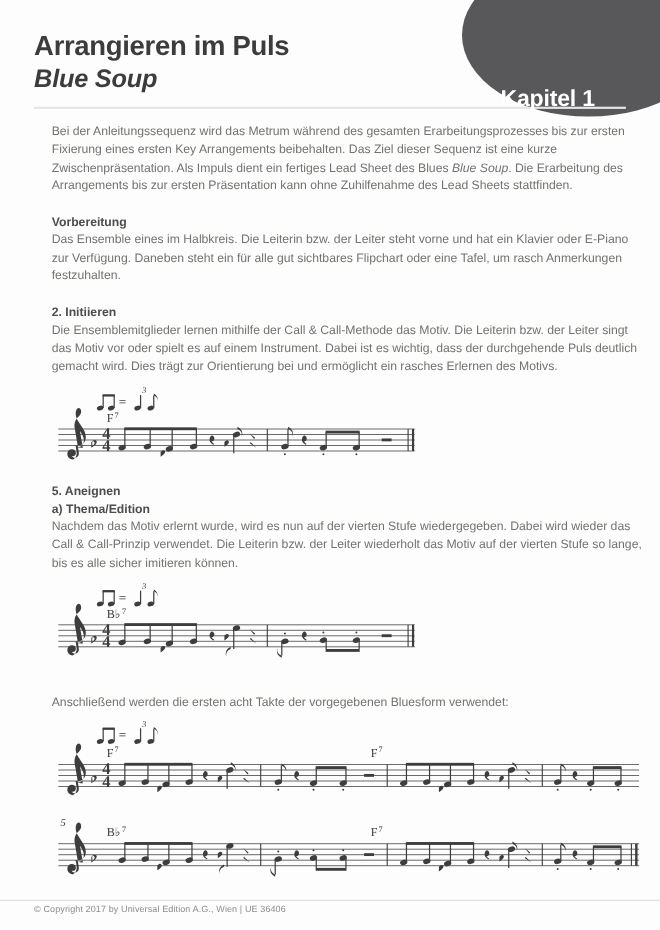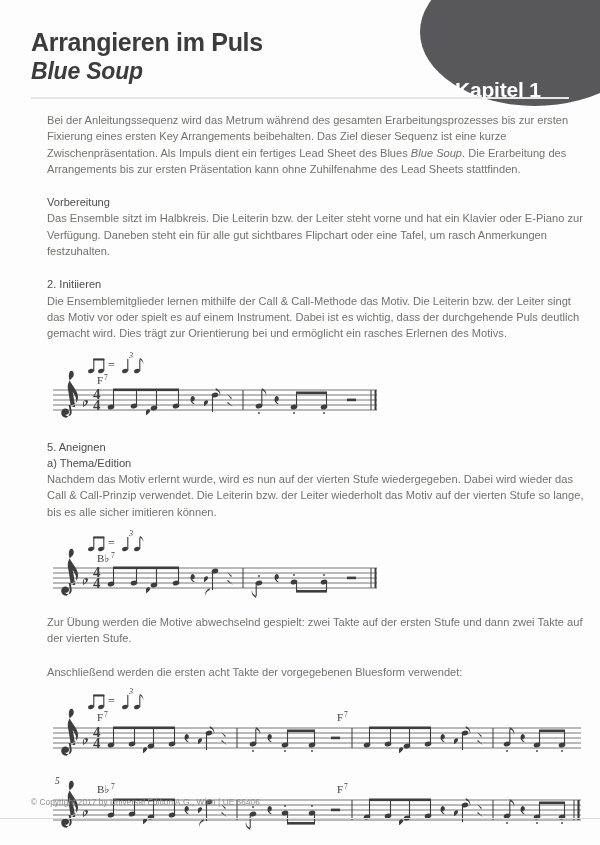--- a/index.html
+++ b/index.html
@@ -89,21 +89,21 @@
     font-size: 11.1px;
     line-height: 16.3px;
     color: #72726f;
     text-align: left;
   }
   p.body .it { font-style: italic; }
   h3.sec {
     margin: 0;
     font-size: 11.1px;
     line-height: 16.3px;
-    font-weight: normal;
+    font-weight: bold;
     color: #4d4d4d;
   }
   .gap-lg { height: 17px; }
   .gap-md { height: 14px; }
   .gap-sm { height: 8px; }
 
   
   .music-block { position: relative; }
   .staff-svg { display: block; }
 
@@ -112,21 +112,21 @@
     position: absolute;
     left: 0px;
     top: 818px;
     width: 600px;
     height: 1px;
     background: #dcdcdc;
   }
   .footer {
     position: absolute;
     left: 31px;
-    top: 798px;
+    top: 822px;
     font-size: 8.2px;
     color: #8d8d8d;
     letter-spacing: 0.1px;
   }
 </style>
 </head>
 <body>
 
 <div class="page">
 
@@ -138,21 +138,21 @@
     <div class="header-rule"></div>
   </div>
 
   <div class="content">
 
     <p class="body"><span>Bei der Anleitungssequenz wird das Metrum während des gesamten Erarbeitungsprozesses bis zur ersten Fixierung eines ersten Key Arrangements beibehalten. Das Ziel dieser Sequenz ist eine kurze Zwischenpräsentation. Als Impuls dient ein fertiges Lead Sheet des Blues </span><span class="it">Blue Soup</span><span>. Die Erarbeitung des Arrangements bis zur ersten Präsentation kann ohne Zuhilfenahme des Lead Sheets stattfinden.</span></p>
 
     <div class="gap-lg"></div>
 
     <h3 class="sec">Vorbereitung</h3>
-    <p class="body">Das Ensemble sitzt im Halbkreis. Die Leiterin bzw. der Leiter steht vorne und hat ein Klavier oder E-Piano zur Verfügung. Daneben steht ein für alle gut sichtbares Flipchart oder eine Tafel, um rasch Anmerkungen festzuhalten.</p>
+    <p class="body">Das Ensemble eines im Halbkreis. Die Leiterin bzw. der Leiter steht vorne und hat ein Klavier oder E-Piano zur Verfügung. Daneben steht ein für alle gut sichtbares Flipchart oder eine Tafel, um rasch Anmerkungen festzuhalten.</p>
 
     <div class="gap-lg"></div>
 
     <h3 class="sec">2. Initiieren</h3>
     <p class="body">Die Ensemblemitglieder lernen mithilfe der Call &amp; Call-Methode das Motiv. Die Leiterin bzw. der Leiter singt das Motiv vor oder spielt es auf einem Instrument. Dabei ist es wichtig, dass der durchgehende Puls deutlich gemacht wird. Dies trägt zur Orientierung bei und ermöglicht ein rasches Erlernen des Motivs.</p>
 
     <div class="gap-sm"></div>
 
     <div class="music-block">
       <svg class="staff-svg" width="540" height="72" viewBox="0 0 540 72">
@@ -311,21 +311,20 @@
             <rect x="300" y="48.6" width="9" height="2.6"></rect>
           </g>
           <line x1="324" y1="40" x2="324" y2="60" stroke="#3d3d3d" stroke-width="1"></line>
           <line x1="328.5" y1="40" x2="328.5" y2="60" stroke="#3d3d3d" stroke-width="2"></line>
         </g>
       </svg>
     </div>
 
     <div class="gap-md"></div>
 
-    <p class="body">Zur Übung werden die Motive abwechselnd gespielt: zwei Takte auf der ersten Stufe und dann zwei Takte auf der vierten Stufe.</p>
 
     <div class="gap-lg"></div>
 
     <p class="body">Anschließend werden die ersten acht Takte der vorgegebenen Bluesform verwendet:</p>
 
     <div class="gap-sm"></div>
 
     <div class="music-block">
       <svg class="staff-svg" width="540" height="76" viewBox="0 0 540 76">
         <g stroke="#4a4a4a" stroke-width="0.75" fill="none">

